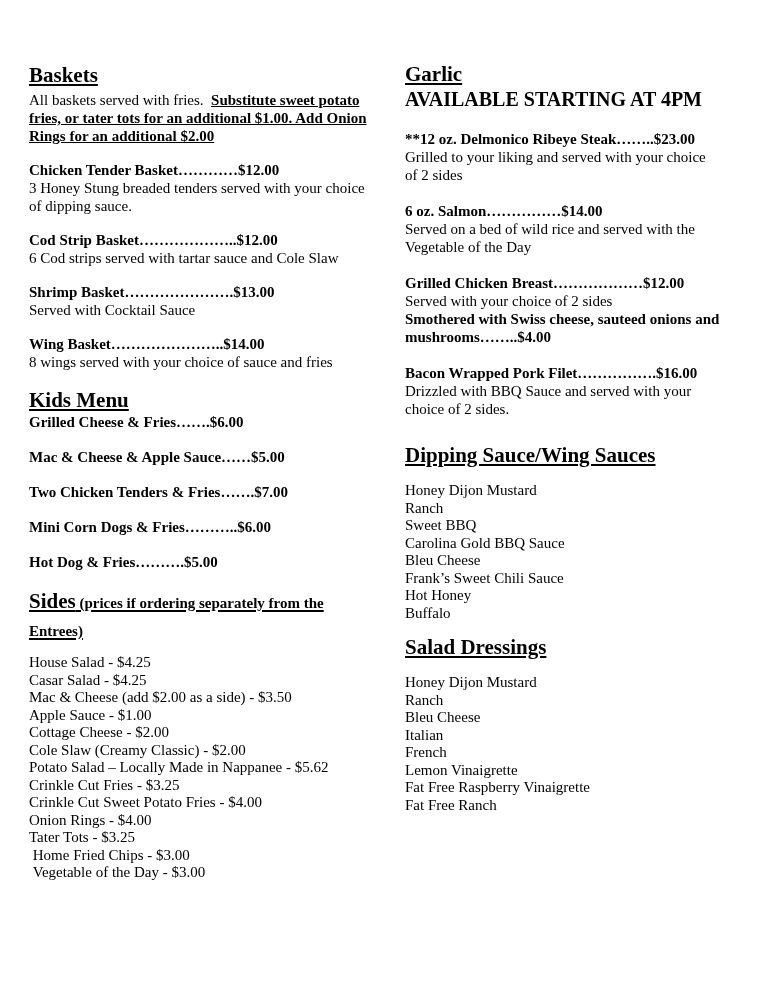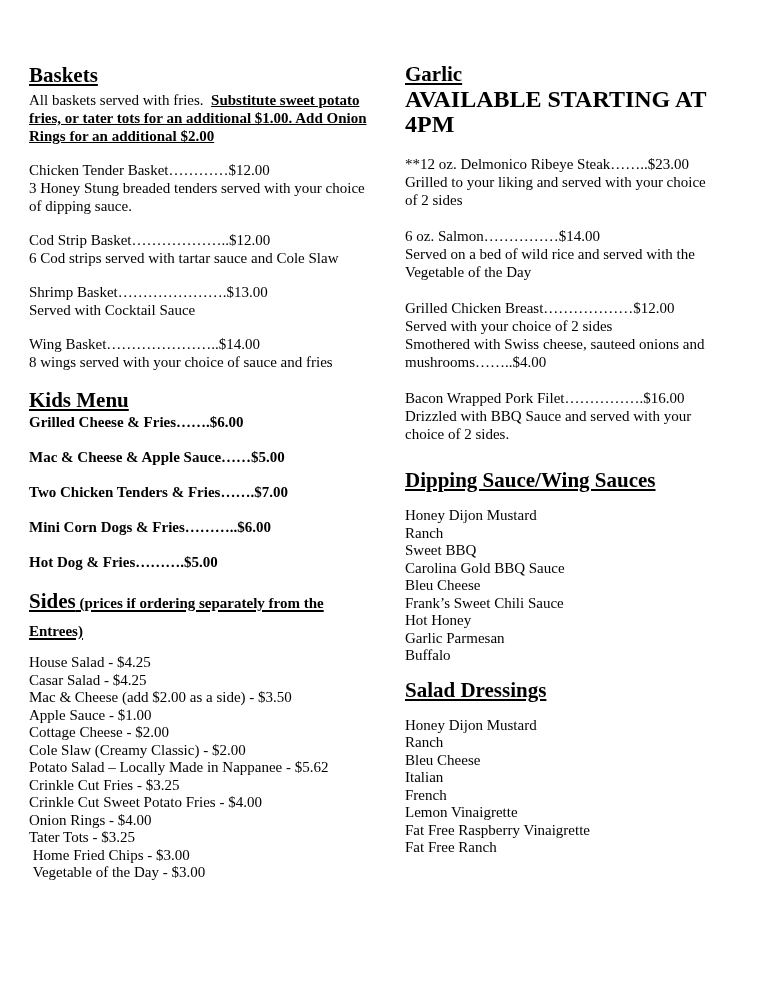--- a/index.html
+++ b/index.html
@@ -13,22 +13,22 @@
   .col { position: absolute; top: 62px; }
   .col.left  { left: 29px;  width: 352px; }
   .col.right { left: 405px; width: 332px; }
   p { margin: 0; font-size: 15px; line-height: 18px; white-space: pre-line; }
   .b { font-weight: bold; text-decoration: underline; }
   .h {
     font-size: 21px; font-weight: bold; text-decoration: underline;
     margin: 0; line-height: 26px; white-space: pre-line;
   }
   .h .small { font-size: 15px; }
-  .sub-h { font-size: 24px; font-weight: bold; line-height: 25px; white-space: pre-line; }
-  .nm { font-weight: normal; }
+  .sub-h { font-size: 20px; font-weight: bold; line-height: 25px; white-space: pre-line; }
+  .nm { font-weight: bold; }
   .intro { margin-bottom: 16px; }
   .item { margin-bottom: 16px; }
   .sec-baskets .h { margin-bottom: 3px; }
   .sec-kids { margin-top: 8px; }
   .sec-kids .h { margin-bottom: 0; }
   .kid-item { font-weight: bold; margin-bottom: 17px; }
   .sec-sides { margin-top: 14px; }
   .sec-sides .h { margin-bottom: 10px; }
   .plain-list p { line-height: 17.5px; }
   .sec-entrees .h { margin-bottom: 0; line-height: 25px; }
@@ -134,21 +134,20 @@
     <section class="sec-dipping">
       <h2 class="h">Dipping Sauce/Wing Sauces</h2>
       <div class="plain-list">
         <p>Honey Dijon Mustard</p>
         <p>Ranch</p>
         <p>Sweet BBQ</p>
         <p>Carolina Gold BBQ Sauce</p>
         <p>Bleu Cheese</p>
         <p>Frank’s Sweet Chili Sauce</p>
         <p>Hot Honey</p>
-        <p>Garlic Parmesan</p>
         <p>Buffalo</p>
       </div>
     </section>
 
     <section class="sec-dressings">
       <h2 class="h">Salad Dressings</h2>
       <div class="plain-list">
         <p>Honey Dijon Mustard</p>
         <p>Ranch</p>
         <p>Bleu Cheese</p>

